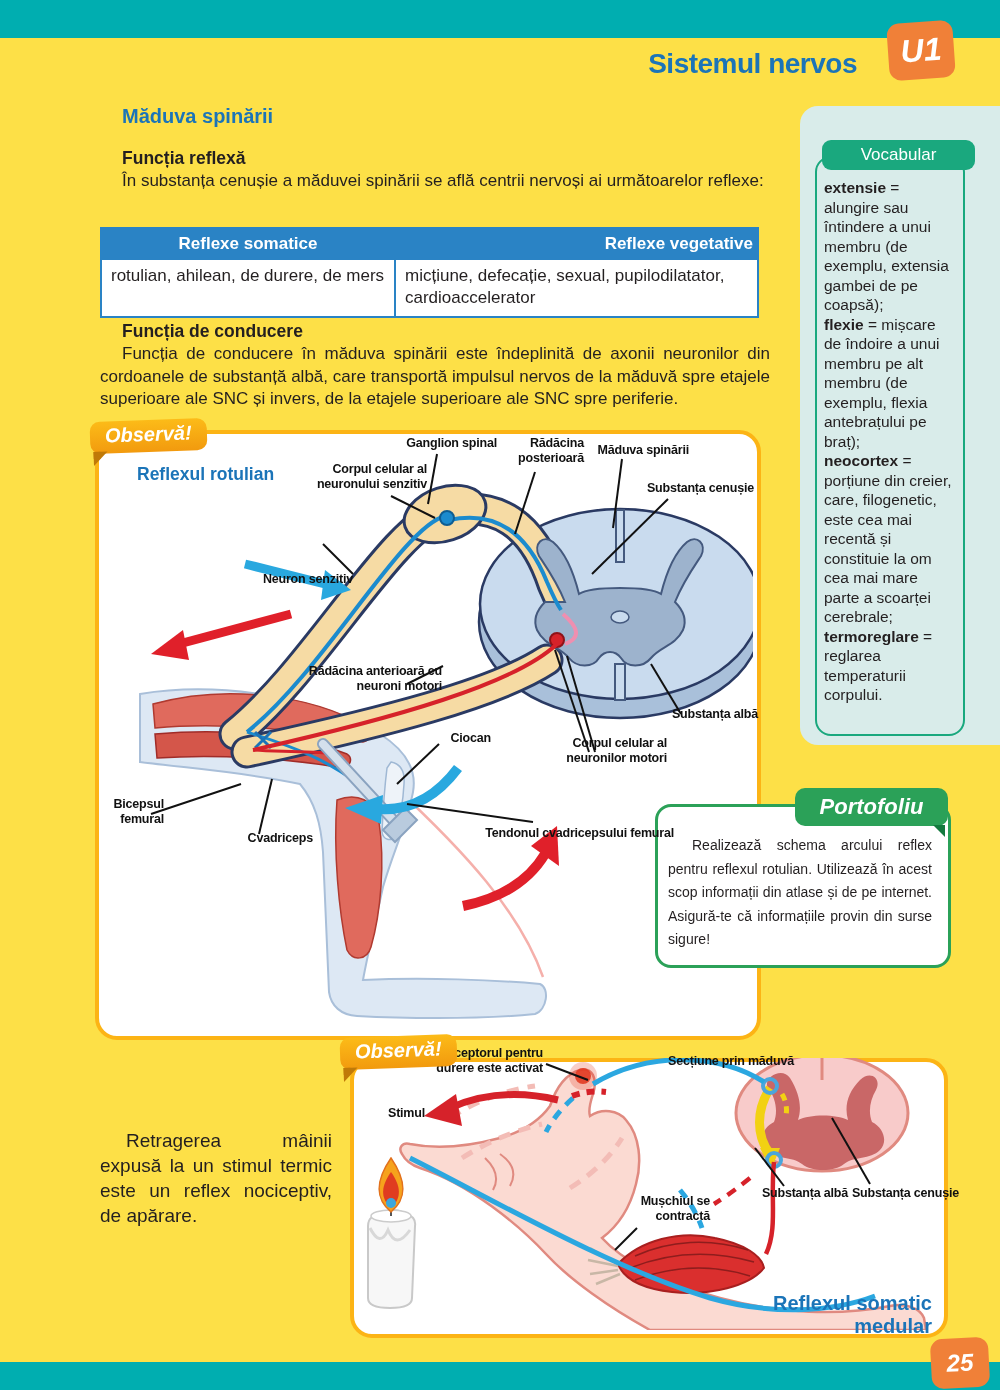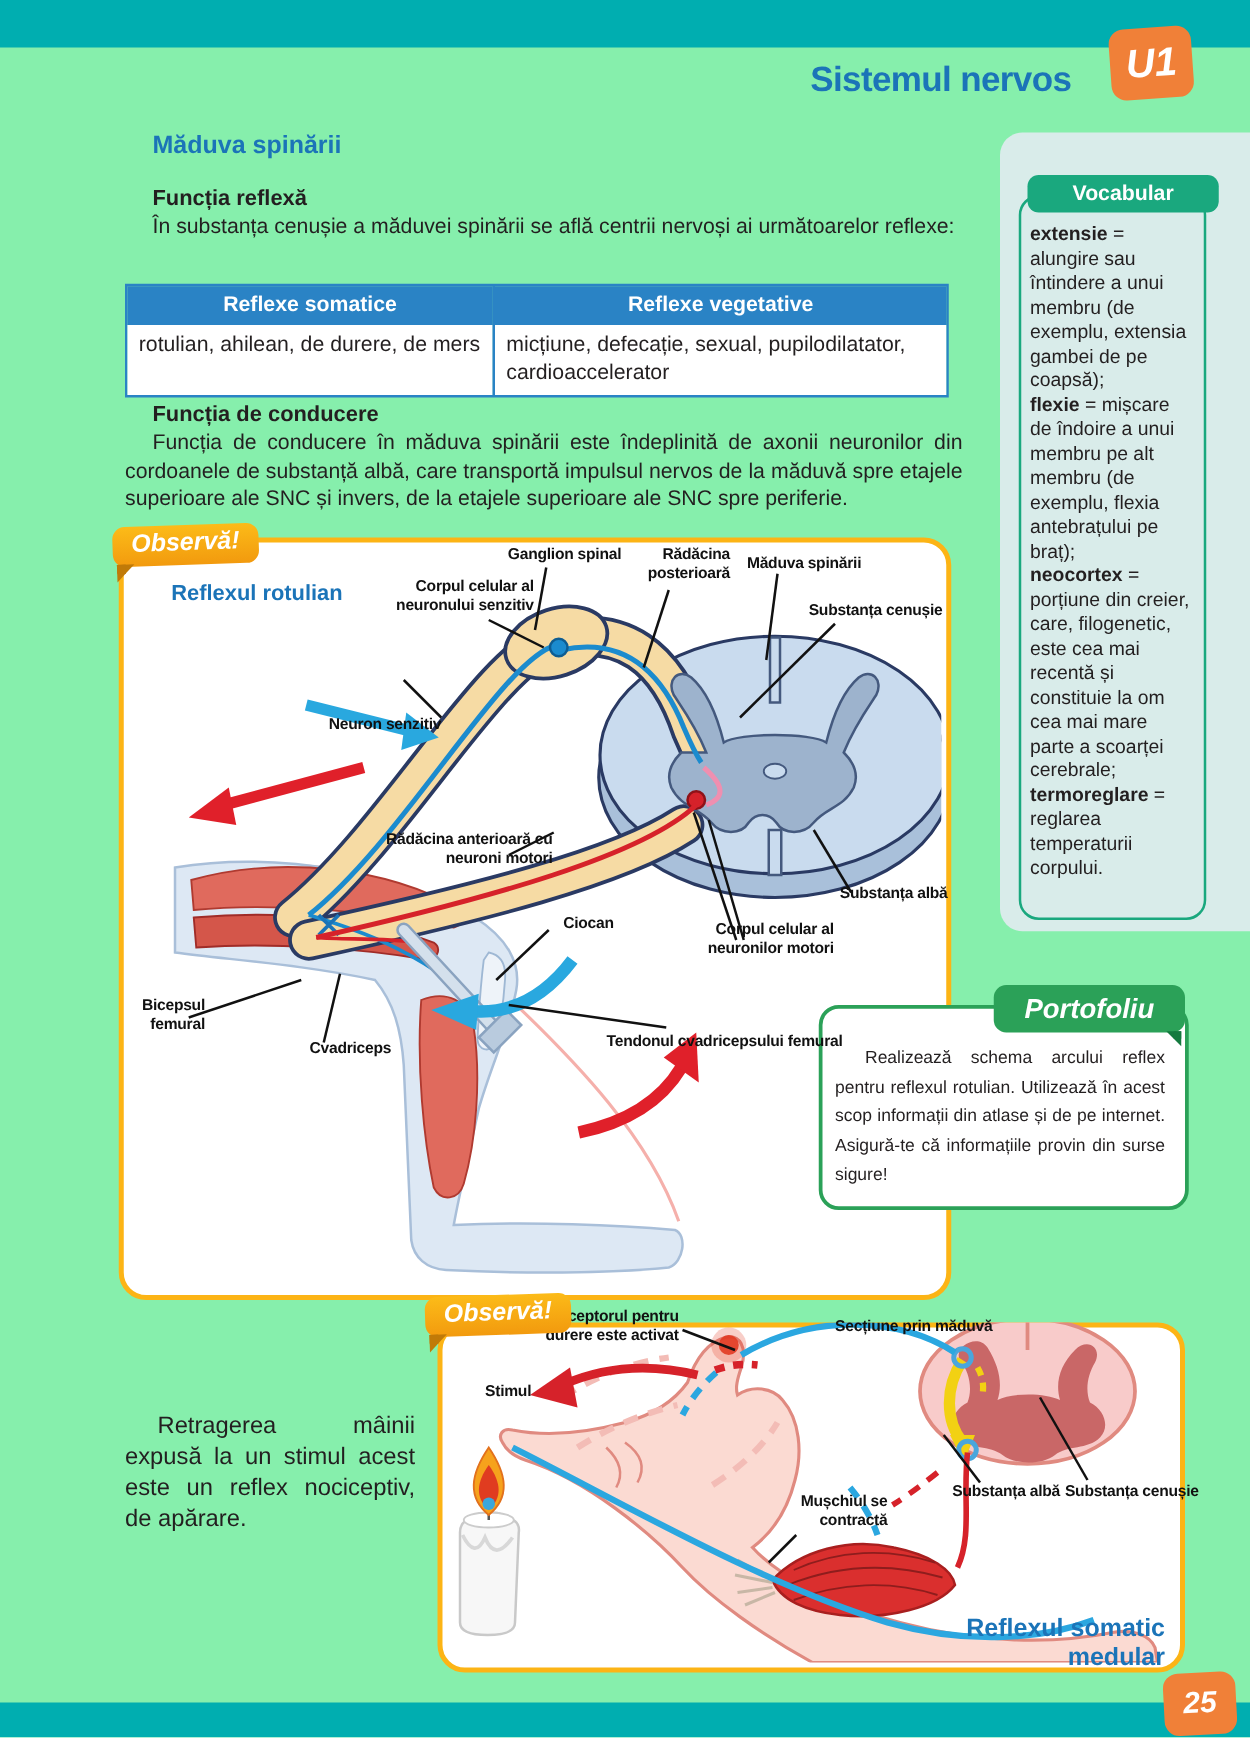--- a/index.html
+++ b/index.html
@@ -1,62 +1,62 @@
 <!DOCTYPE html>
 <html style="--teal: #00aeb0; --light-teal: #d9ecea; --blue: #1b74b8; --table-blue: #2a83c5; --gold: #fcb415; --tag-orange: #f7a414; --green: #1aa87e; --portfolio-green: #2ba158; --badge-orange: #f08038; --ink: #231f20;"><head>
 <meta charset="utf-8">
 <style>
   :root{
     --teal:#00aeb0; --light-teal:#d9ecea; --blue:#1b74b8; --table-blue:#2a83c5;
     --gold:#fcb415; --tag-orange:#f7a414; --green:#1aa87e; --portfolio-green:#2ba158;
     --badge-orange:#f08038; --ink:#231f20;
   }
   html,body{margin:0;padding:0;background:#fff;}
-  .page{position:relative;width:1000px;height:1390px;background:#86efac;overflow:hidden;
+  .page{position:relative;width:1000px;height:1390px;background:#fde047;overflow:hidden;
         font-family:"Liberation Sans",sans-serif;color:var(--ink);}
   .abs{position:absolute;}
   
   .band-top{left:0;top:0;width:1000px;height:38px;background:var(--teal);}
   .band-bottom{left:0;top:1362px;width:1000px;height:28px;background:var(--teal);}
   .badge{background:var(--badge-orange);color:#fff;font-weight:bold;font-style:italic;
          border-radius:12px;display:flex;align-items:center;justify-content:center;}
   .u1{left:888px;top:22px;width:66px;height:57px;font-size:32px;transform:rotate(-4deg);z-index:6;}
   .pnum{left:931px;top:1338px;width:58px;height:50px;font-size:24px;transform:rotate(-3deg);z-index:6;}
   .hdr-title{right:143px;top:48px;color:var(--blue);font-size:28px;font-weight:bold;letter-spacing:-0.5px;}
   
   .h-blue{left:122px;top:105px;color:var(--blue);font-size:20px;font-weight:bold;}
   .h-bold{font-size:17.5px;font-weight:bold;}
   .body-txt{font-size:17px;line-height:22.5px;text-align:justify;text-indent:22px;}
   
   .tbl{left:100px;top:227px;width:655px;border:2.5px solid var(--table-blue);}
   .tbl-row{display:grid;grid-template-columns:292px 1fr;}
   .th{background:var(--table-blue);color:#fff;font-weight:bold;font-size:17px;text-align:center;
       padding:5px 4px 6px;}
-  .th+.th{border-left:2.5px solid #fff0;}
+  .th+.th{border-left:2.5px solid #fff0;text-align:right;}
   .td{font-size:17px;padding:5px 9px 7px;line-height:22px;background:#fff;}
   .td+.td{border-left:2.5px solid var(--table-blue);}
   
   .obox{border:4px solid var(--gold);border-radius:22px;background:#fff;}
   .obox1{left:95px;top:430px;width:658px;height:602px;z-index:1;}
   .obox2{left:350px;top:1058px;width:590px;height:272px;z-index:1;}
   .tag{background:linear-gradient(180deg,#fcbb18,#f29a0e);color:#fff;font-weight:bold;font-style:italic;
        font-size:20px;padding:3px 15px 6px;border-radius:10px;transform:rotate(-2deg);z-index:5;}
   .tag::after{content:"";position:absolute;left:3px;bottom:-12px;width:0;height:0;
        border:7px solid transparent;border-top-color:#c07a08;border-left-color:#c07a08;}
   .dia-title{color:var(--blue);font-size:17.5px;font-weight:bold;}
   .dlabel{position:absolute;transform:translateX(-50%);text-align:right;font-size:12.5px;font-weight:bold;
           line-height:14.5px;letter-spacing:-0.2px;z-index:4;color:#111;}
   .caption-blue{color:var(--blue);font-size:20px;font-weight:bold;text-align:right;}
   
   .side-strip{left:800px;top:106px;width:200px;height:639px;background:var(--light-teal);
               border-radius:18px 0 0 18px;}
   .vocab-box{left:815px;top:156px;width:146px;height:576px;border:2.5px solid var(--green);
              border-radius:16px;z-index:2;}
   .vocab-tab{left:822px;top:140px;width:153px;height:30px;background:var(--green);color:#fff;
-             font-weight:bold;font-size:17px;border-radius:9px;display:flex;align-items:center;
+             font-weight:normal;font-size:17px;border-radius:9px;display:flex;align-items:center;
              justify-content:center;z-index:3;}
   .vocab-txt{left:824px;top:178px;width:132px;font-size:15.5px;line-height:19.5px;z-index:3;}
   .vocab-txt .entry{margin:0;}
   
   .port-box{left:655px;top:804px;width:290px;height:158px;background:#fff;border:3.5px solid var(--portfolio-green);
             border-radius:16px;z-index:2;}
   .port-tab{left:795px;top:788px;width:153px;height:38px;background:var(--portfolio-green);color:#fff;
             font-weight:bold;font-style:italic;font-size:22px;border-radius:10px;display:flex;
             align-items:center;justify-content:center;z-index:4;}
   .port-tab::after{content:"";position:absolute;right:3px;bottom:-11px;width:0;height:0;
@@ -280,18 +280,18 @@
   </svg>
 
   <div class="dlabel" style="left:487px;top:1046px;width:112px;">Receptorul pentru durere este activat</div>
   <div class="dlabel" style="left:699px;top:1054px;width:190px;">Secțiune prin măduvă</div>
   <div class="dlabel" style="left:390px;top:1106px;width:70px;">Stimul</div>
   <div class="dlabel" style="left:655px;top:1194px;width:110px;">Mușchiul se contractă</div>
   <div class="dlabel" style="left:788px;top:1186px;width:120px;">Substanța albă</div>
   <div class="dlabel" style="left:889px;top:1186px;width:140px;">Substanța cenușie</div>
   <div class="abs caption-blue" style="left:700px;top:1292px;width:232px;z-index:4;">Reflexul somatic medular</div>
 
-  <div class="abs note-txt">Retragerea mâinii expusă la un stimul acest este un reflex nociceptiv, de apărare.</div>
+  <div class="abs note-txt">Retragerea mâinii expusă la un stimul termic este un reflex nociceptiv, de apărare.</div>
 
   <div class="abs band-bottom"></div>
   <div class="abs badge pnum">25</div>
 
 </div>
 
 </body></html>

